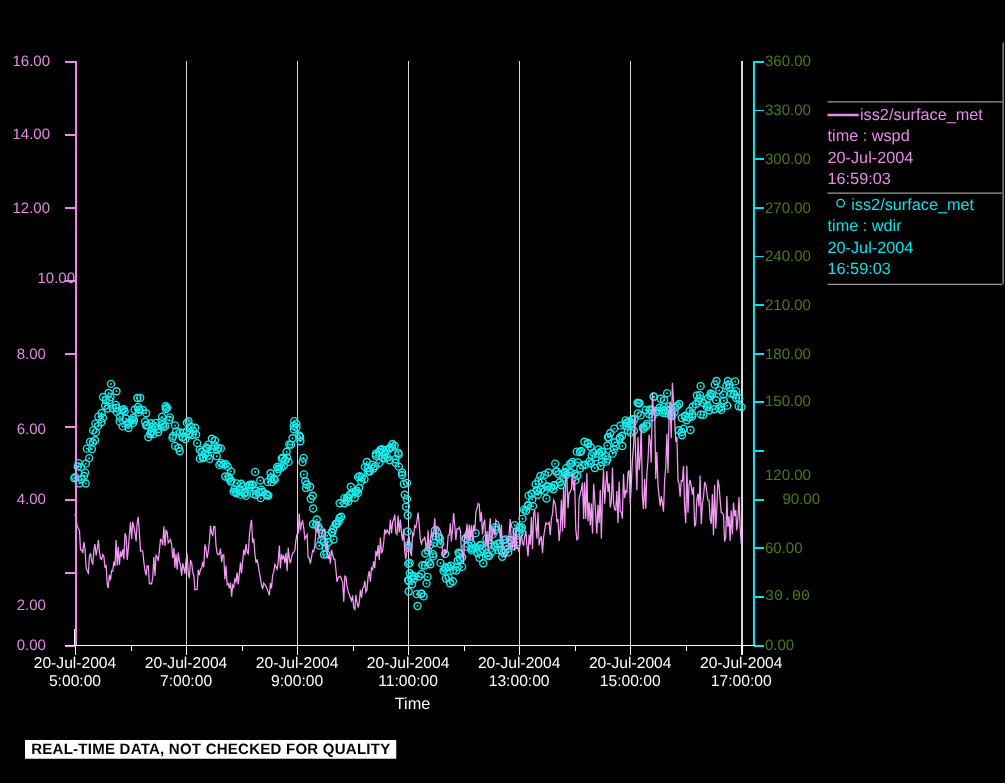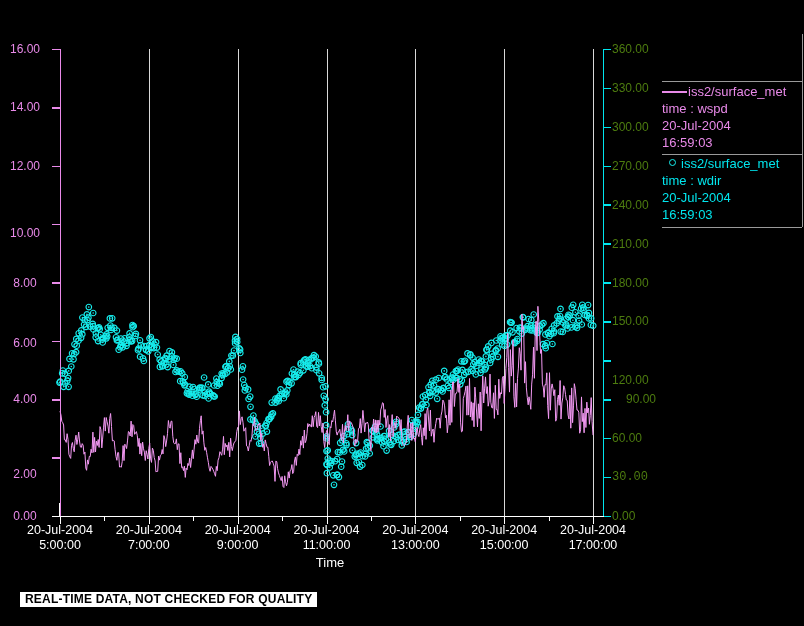--- a/index.html
+++ b/index.html
@@ -674,25 +674,25 @@
         <line x1="193.75" y1="516" x2="193.75" y2="521" stroke="#ffffff" stroke-width="1"></line>
         <line x1="282.58333333333337" y1="516" x2="282.58333333333337" y2="521" stroke="#ffffff" stroke-width="1"></line>
         <line x1="371.4166666666667" y1="516" x2="371.4166666666667" y2="521" stroke="#ffffff" stroke-width="1"></line>
         <line x1="460.25" y1="516" x2="460.25" y2="521" stroke="#ffffff" stroke-width="1"></line>
         <line x1="549.0833333333333" y1="516" x2="549.0833333333333" y2="521" stroke="#ffffff" stroke-width="1"></line>
       </g>
     </svg>
 
   <div id="axis-labels">
       <div class="lbl ytickL" style="top:509px;">0.00</div>
-      <div class="lbl ytickL" style="top:467px;">2.00</div>
+      <div class="lbl ytickL" style="top:477px;">2.00</div>
       <div class="lbl ytickL" style="top:392.25px;">4.00</div>
       <div class="lbl ytickL" style="top:336px;">6.00</div>
       <div class="lbl ytickL" style="top:275.5px;">8.00</div>
-      <div class="lbl ytickL" style="top:226px;">10.00</div>
+      <div class="lbl ytickL" style="top:215px;padding-left:20px;">10.00</div>
       <div class="lbl ytickL" style="top:158.75px;">12.00</div>
       <div class="lbl ytickL" style="top:100.375px;">14.00</div>
       <div class="lbl ytickL" style="top:42px;">16.00</div>
       <div class="lbl ytickR" style="top:509px;">0.00</div>
       <div class="lbl ytickR" style="top:470.0833333333333px;font-family:Liberation Mono, monospace;">30.00</div>
       <div class="lbl ytickR" style="top:431.1666666666667px;">60.00</div>
       <div class="lbl ytickR" style="top:392.25px;padding-left:14px;">90.00</div>
       <div class="lbl ytickR" style="top:353.33333333333337px;margin-top:20px;">120.00</div>
       <div class="lbl ytickR" style="top:314.41666666666663px;">150.00</div>
       <div class="lbl ytickR" style="top:275.5px;">180.00</div>

